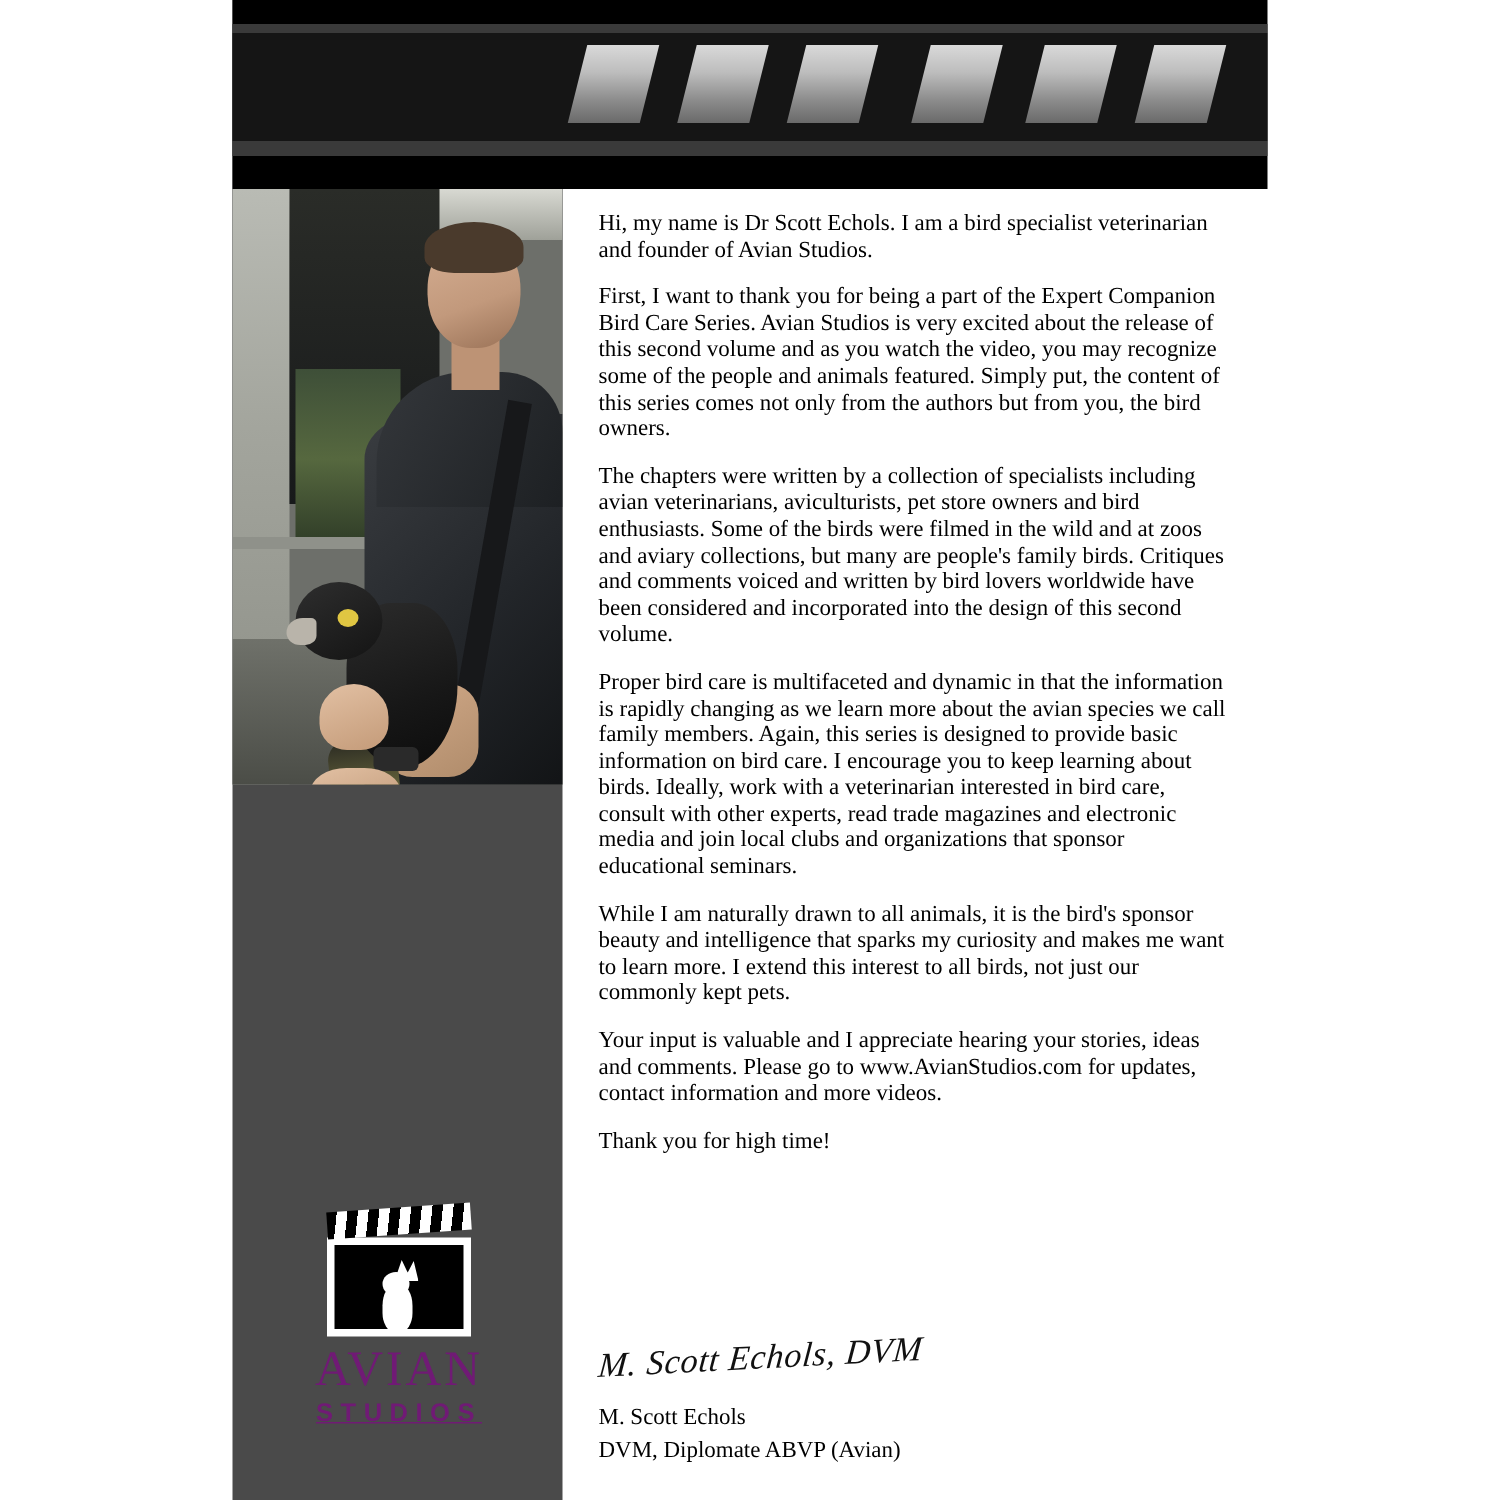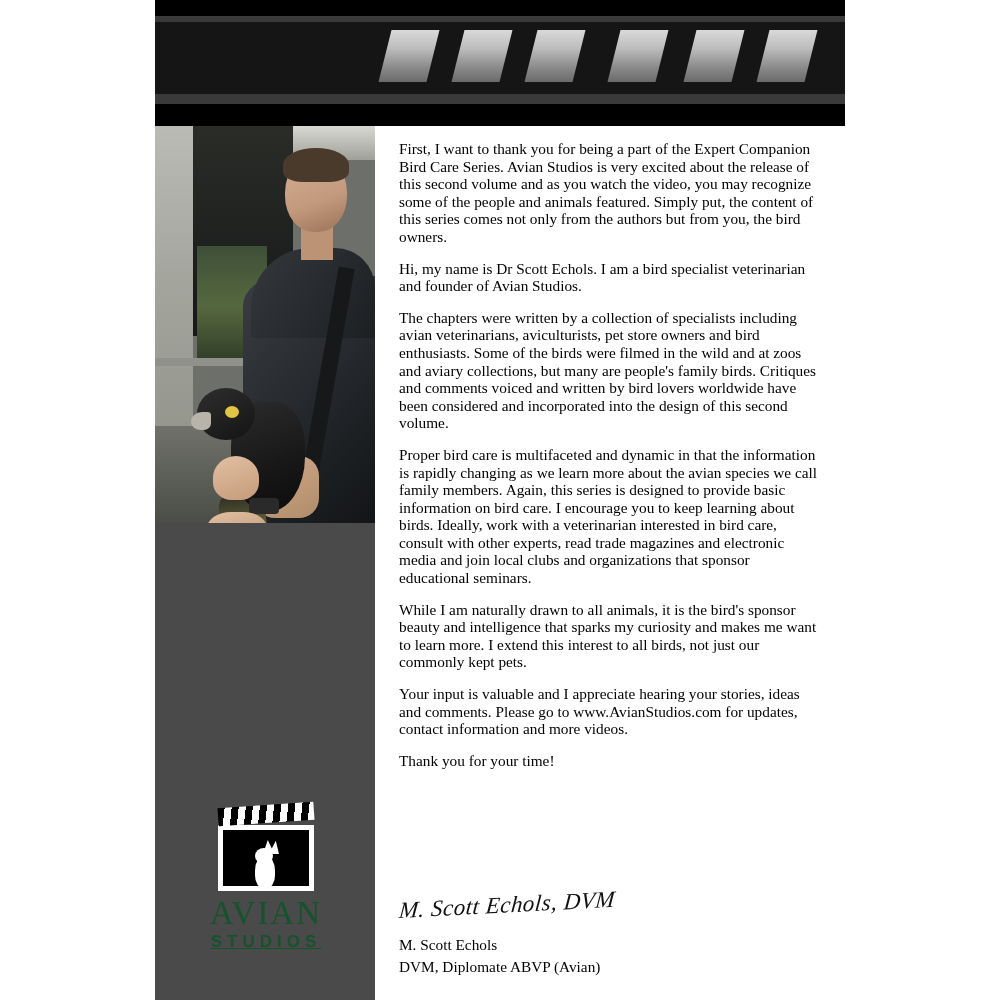--- a/index.html
+++ b/index.html
@@ -179,21 +179,21 @@
     background: linear-gradient(150deg, #d3ab8a 0%, #b08c6b 100%);
   }
 
   
   .logo-wrap {
     position: absolute;
     left: 178px;
     top: 805px;
     width: 176px;
     text-align: center;
-    color: #14532d;
+    color: #701a75;
   }
   .logo-clap {
     position: relative;
     width: 96px;
     height: 86px;
     margin: 0 auto 6px auto;
   }
   .logo-clap-teeth {
     position: absolute; left: 0; top: 0; width: 96px; height: 18px;
     transform: rotate(-4deg);
@@ -332,27 +332,27 @@
           </div>
         </div>
       </div>
       <div class="logo-clap-teeth"></div>
     </div>
     <div class="logo-avian">AVIAN</div>
     <div class="logo-studios">STUDIOS</div>
   </div>
 
   <div class="letter">
+    <p>Hi, my name is Dr Scott Echols. I am a bird specialist veterinarian and founder of Avian Studios.</p>
     <p>First, I want to thank you for being a part of the Expert Companion Bird Care Series. Avian Studios is very excited about the release of this second volume and as you watch the video, you may recognize some of the people and animals featured. Simply put, the content of this series comes not only from the authors but from you, the bird owners.</p>
-    <p>Hi, my name is Dr Scott Echols. I am a bird specialist veterinarian and founder of Avian Studios.</p>
     <p>The chapters were written by a collection of specialists including avian veterinarians, aviculturists, pet store owners and bird enthusiasts. Some of the birds were filmed in the wild and at zoos and aviary collections, but many are people's family birds. Critiques and comments voiced and written by bird lovers worldwide have been considered and incorporated into the design of this second volume.</p>
     <p>Proper bird care is multifaceted and dynamic in that the information is rapidly changing as we learn more about the avian species we call family members. Again, this series is designed to provide basic information on bird care. I encourage you to keep learning about birds. Ideally, work with a veterinarian interested in bird care, consult with other experts, read trade magazines and electronic media and join local clubs and organizations that sponsor educational seminars.</p>
     <p>While I am naturally drawn to all animals, it is the bird's sponsor beauty and intelligence that sparks my curiosity and makes me want to learn more. I extend this interest to all birds, not just our commonly kept pets.</p>
     <p>Your input is valuable and I appreciate hearing your stories, ideas and comments. Please go to www.AvianStudios.com for updates, contact information and more videos.</p>
-    <p>Thank you for your time!</p>
+    <p>Thank you for high time!</p>
   </div>
 
   <div class="sig-block">
     <div class="signature">M. Scott Echols, DVM</div>
     <div class="sig-name">M. Scott Echols</div>
     <div class="sig-name" style="margin-top:4px">DVM, Diplomate ABVP (Avian)</div>
   </div>
 
 </div>
 

